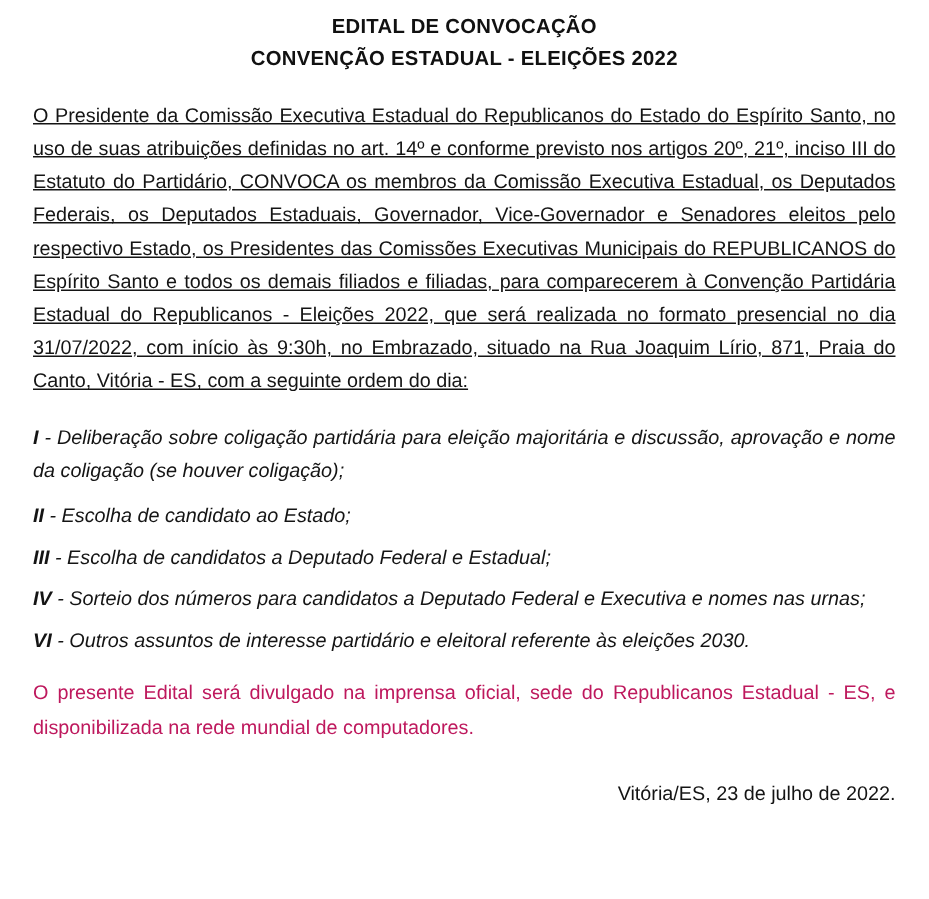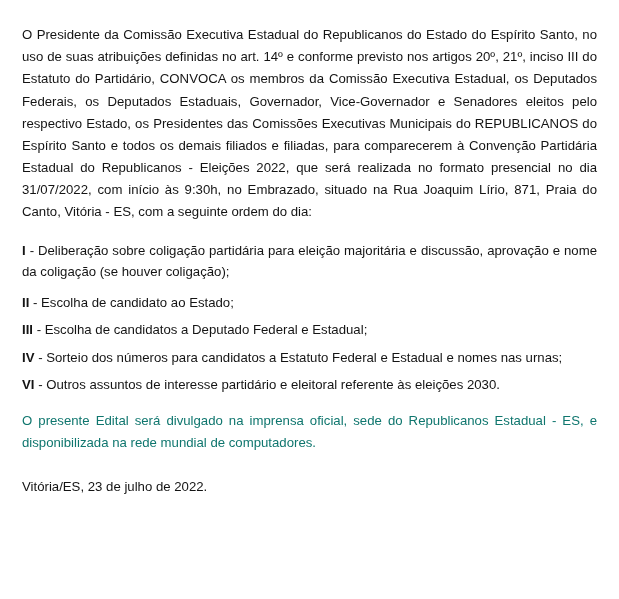--- a/index.html
+++ b/index.html
@@ -31,67 +31,71 @@
     line-height: 1.55;
     color: #111111;
   }
   .body-text {
     font-size: 13.2px;
     line-height: 1.68;
     text-align: justify;
     text-justify: inter-word;
     color: #141414;
     margin: 0 0 16px 0;
+    text-decoration: underline;
   }
   .items {
     margin: 0 0 14px 0;
+    font-style: italic;
   }
   .item {
     font-size: 13.2px;
     line-height: 1.63;
     color: #141414;
     margin: 0 0 6px 0;
     text-align: justify;
   }
   .item.first {
     margin-bottom: 9px;
   }
   .item .num {
     font-weight: bold;
   }
   .closing {
     font-size: 13.2px;
     line-height: 1.68;
     text-align: justify;
-    color: #0f766e;
+    color: #be185d;
     margin: 0 0 22px 0;
   }
   .place-date {
-    text-align: left;
+    text-align: right;
     font-size: 13.2px;
     line-height: 1.6;
     color: #141414;
     margin: 0 0 46px 0;
   }
 </style>
 </head>
 <body>
 
 <div class="page">
 
   <div class="title-block">
+    <div class="title-line">EDITAL DE CONVOCAÇÃO</div>
+    <div class="title-line">CONVENÇÃO ESTADUAL - ELEIÇÕES 2022</div>
   </div>
 
   <p class="body-text">O Presidente da Comissão Executiva Estadual do Republicanos do Estado do Espírito Santo, no uso de suas atribuições definidas no art. 14º e conforme previsto nos artigos 20º, 21º, inciso III do Estatuto do Partidário, CONVOCA os membros da Comissão Executiva Estadual, os Deputados Federais, os Deputados Estaduais, Governador, Vice-Governador e Senadores eleitos pelo respectivo Estado, os Presidentes das Comissões Executivas Municipais do REPUBLICANOS do Espírito Santo e todos os demais filiados e filiadas, para comparecerem à Convenção Partidária Estadual do Republicanos - Eleições 2022, que será realizada no formato presencial no dia 31/07/2022, com início às 9:30h, no Embrazado, situado na Rua Joaquim Lírio, 871, Praia do Canto, Vitória - ES, com a seguinte ordem do dia:</p>
 
   <div class="items">
     <p class="item first"><span class="num">I</span><span> - Deliberação sobre coligação partidária para eleição majoritária e discussão, aprovação e nome da coligação (se houver coligação);</span></p>
     <p class="item"><span class="num">II</span><span> - Escolha de candidato ao Estado;</span></p>
     <p class="item"><span class="num">III</span><span> - Escolha de candidatos a Deputado Federal e Estadual;</span></p>
-    <p class="item"><span class="num">IV</span><span> - Sorteio dos números para candidatos a Estatuto Federal e Estadual e nomes nas urnas;</span></p>
+    <p class="item"><span class="num">IV</span><span> - Sorteio dos números para candidatos a Deputado Federal e Executiva e nomes nas urnas;</span></p>
     <p class="item"><span class="num">VI</span><span> - Outros assuntos de interesse partidário e eleitoral referente às eleições 2030.</span></p>
   </div>
 
   <p class="closing">O presente Edital será divulgado na imprensa oficial, sede do Republicanos Estadual - ES,  e disponibilizada na rede mundial de computadores.</p>
 
   <p class="place-date">Vitória/ES, 23 de julho de 2022.</p>
 
 </div>
 
 </body></html>

